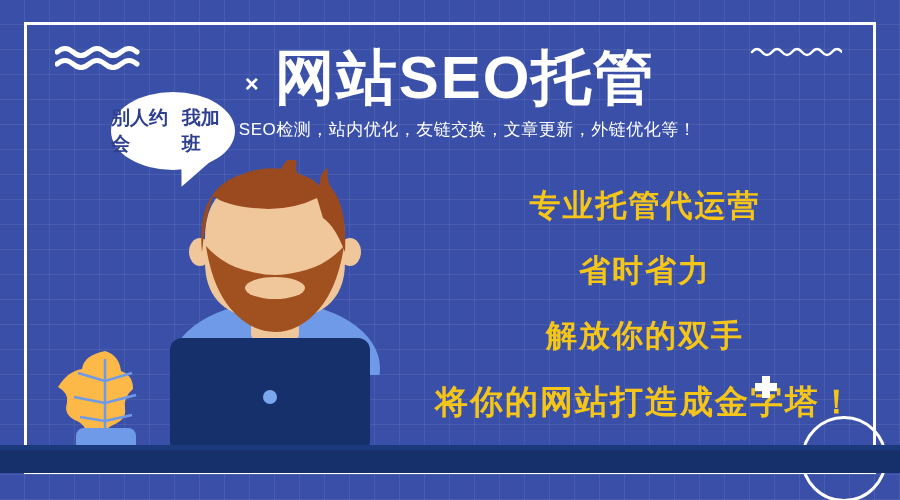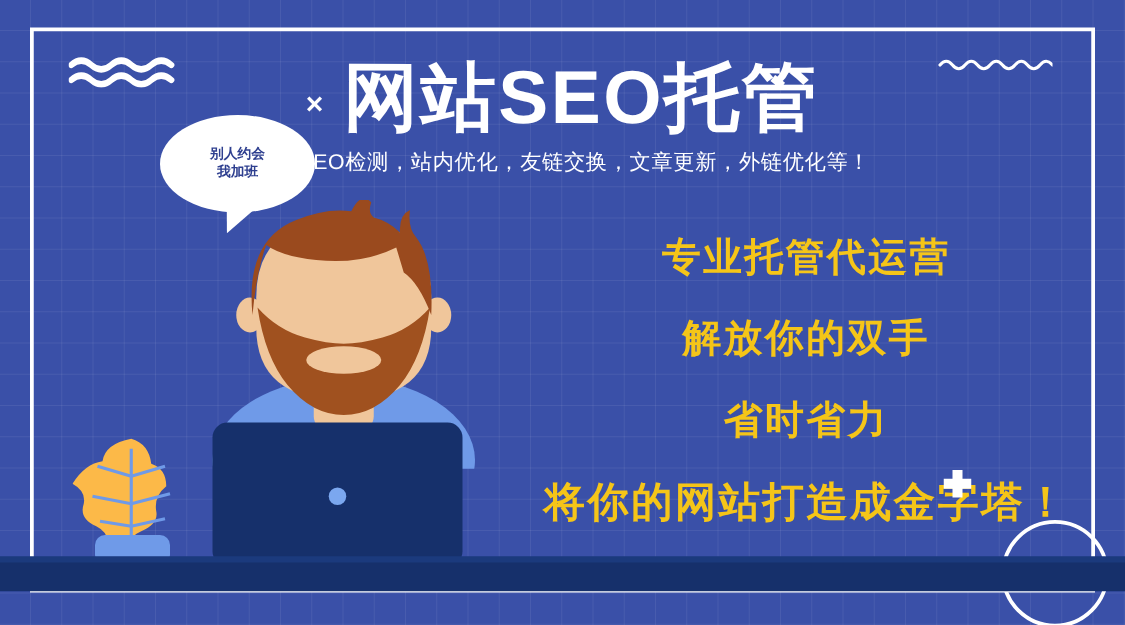--- a/index.html
+++ b/index.html
@@ -67,24 +67,24 @@
     position:absolute;left:755px;top:376px;width:22px;height:22px;
   }
   .plus-icon::before,.plus-icon::after{
     content:"";position:absolute;background:#ffffff;
   }
   .plus-icon::before{left:7px;top:0;width:8px;height:22px;}
   .plus-icon::after{left:0;top:7px;width:22px;height:8px;}
 
   
   .bubble{
-    position:absolute;left:128px;top:92px;width:124px;height:78px;
+    position:absolute;left:111px;top:92px;width:124px;height:78px;
     background:#ffffff;border-radius:50%;
-    display:flex;flex-direction:column;align-items:center;justify-content:center;
-    color:#2e3f8f;font-size:11px;line-height:1.35;font-weight:bold;
+    display:flex;flex-direction:row;align-items:center;justify-content:center;
+    color:#2e3f8f;font-size:19px;line-height:1.35;font-weight:bold;
   }
   .bubble-tail{
     position:absolute;left:176px;top:155px;width:0;height:0;
     border-left:10px solid transparent;
     border-right:22px solid transparent;
     border-top:34px solid #ffffff;
     transform:rotate(16deg);
   }
 
   
@@ -125,22 +125,22 @@
   </div>
 
   <div class="title-row">
     <span class="x-mark">×</span>
     <span class="title">网站SEO托管</span>
   </div>
   <div class="subtitle">含：SEO检测，站内优化，友链交换，文章更新，外链优化等！</div>
 
   <div class="slogans">
     <div class="slogan">专业托管代运营</div>
+    <div class="slogan">省时省力</div>
     <div class="slogan">解放你的双手</div>
-    <div class="slogan">省时省力</div>
     <div class="slogan last">将你的网站打造成金字塔！</div>
   </div>
   <div class="plus-icon"></div>
 
   <div class="bubble-tail"></div>
   <div class="bubble">
     <span>别人约会</span>
     <span>我加班</span>
   </div>
 

